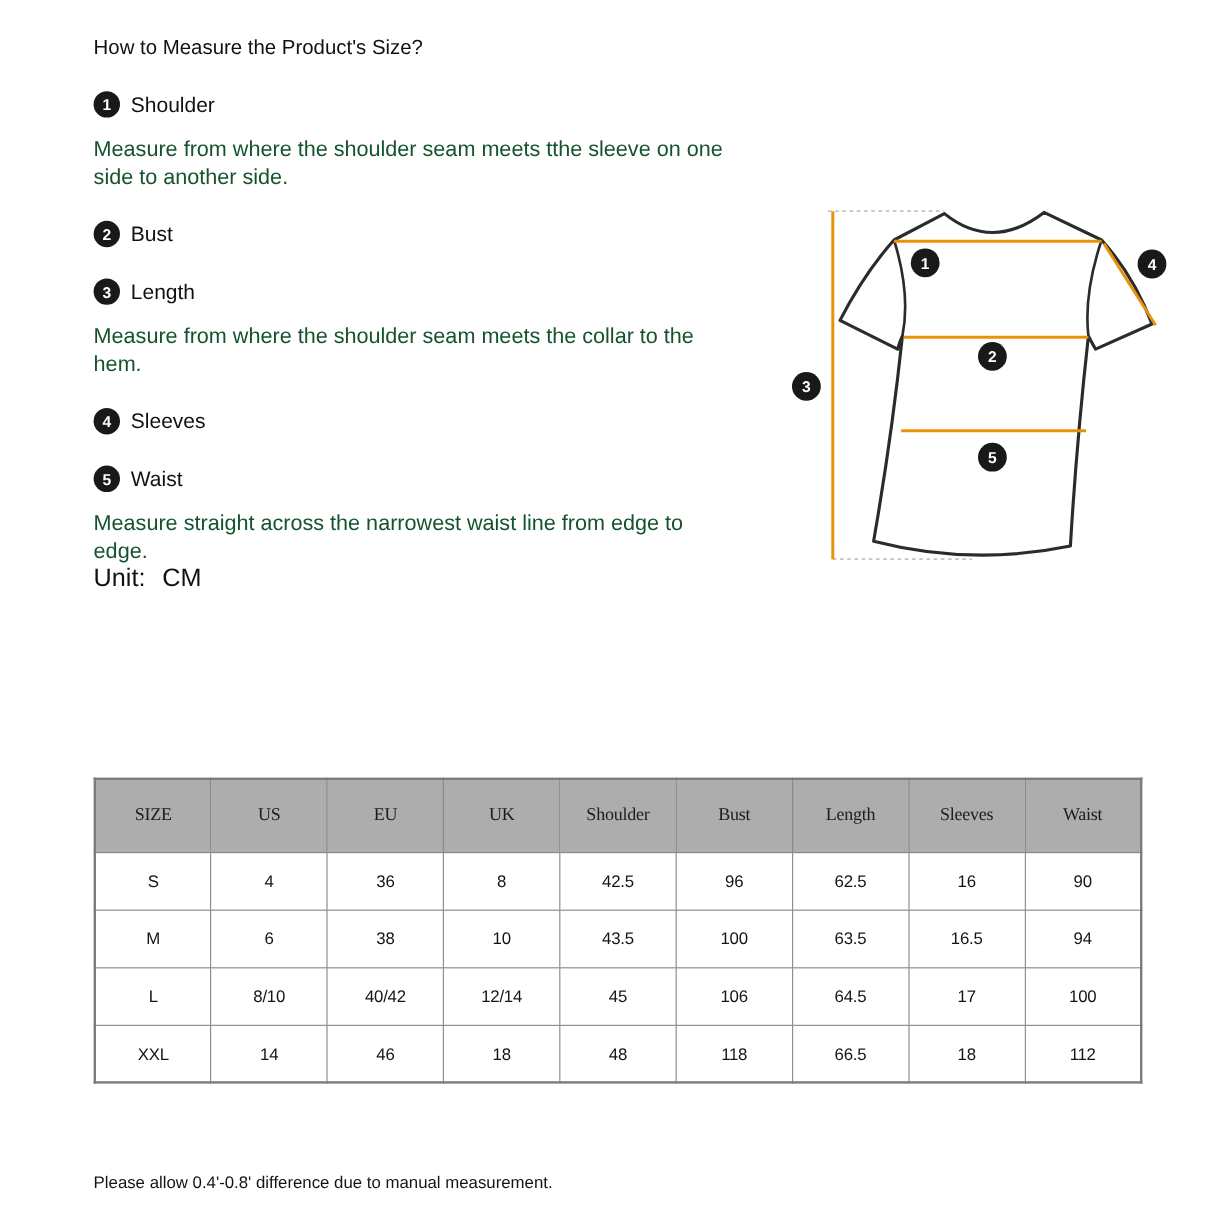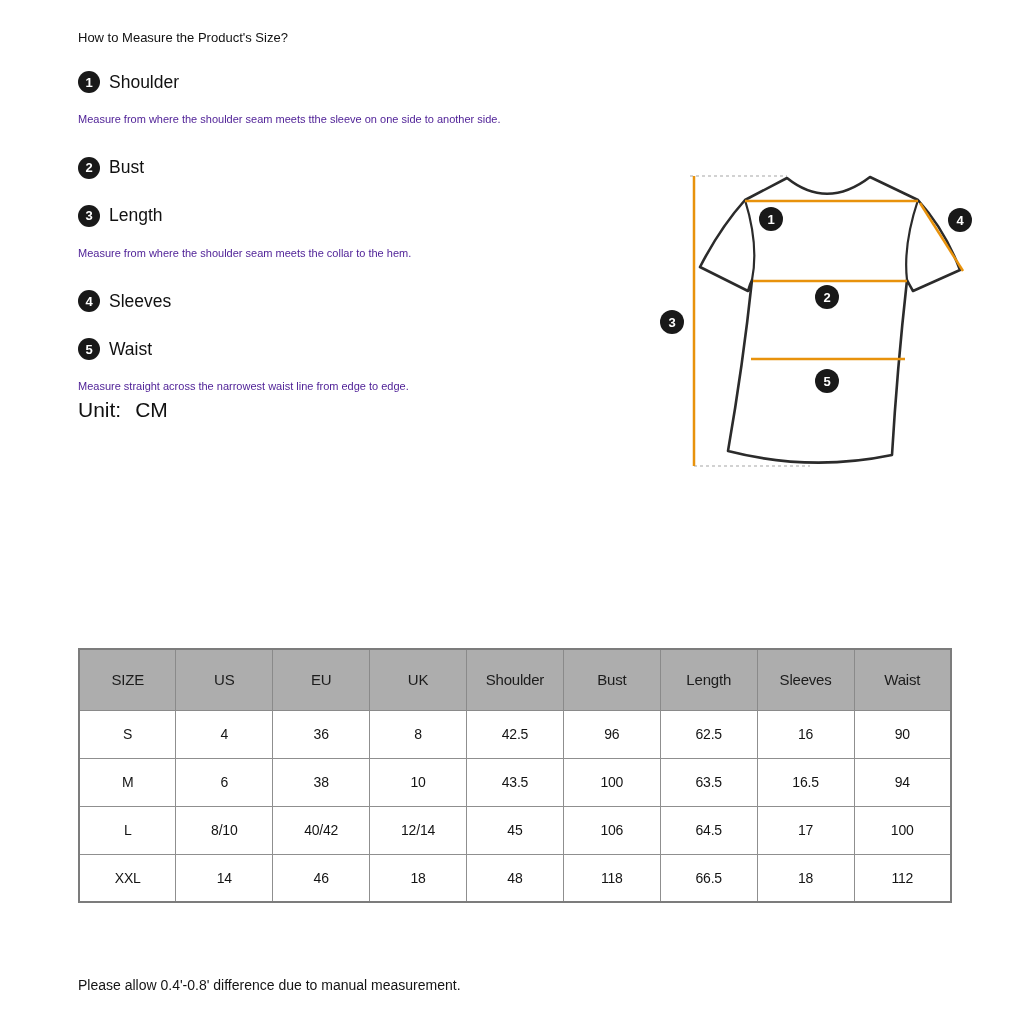--- a/index.html
+++ b/index.html
@@ -9,47 +9,48 @@
     width: 1024px;
     height: 1024px;
     background: #ffffff;
     font-family: "Liberation Sans", sans-serif;
     color: #161616;
     overflow: hidden;
   }
 
   
   .intro { position: absolute; left: 78px; top: 30px; width: 540px; }
-  .page-title { margin: 0 0 26px 0; font-size: 13px; font-weight: 400; color: #111; }
+  .page-title { margin: 0 0 26px 0; font-size: 17px; font-weight: 400; color: #111; }
   .section-heading { display: flex; align-items: center; gap: 9px; margin: 26px 0 15px 0; }
   .badge {
     width: 22px; height: 22px; border-radius: 50%;
     background: #191919; color: #fff;
     font-size: 13px; font-weight: bold;
     display: flex; align-items: center; justify-content: center;
     flex: 0 0 auto;
   }
   .section-label { font-size: 17.5px; font-weight: 500; color: #111; }
-  .section-text { margin: 0; font-size: 11px; line-height: 22.5px; color: #4c1d95; width: 532px; }
+  .section-text { margin: 0; font-size: 18px; line-height: 22.5px; color: #14532d; width: 532px; }
   .unit-row { display: flex; gap: 14px; font-size: 21px; color: #111; }
 
   
   .diagram { position: absolute; left: 645px; top: 150px; width: 374px; height: 334px; }
 
   
   table.size-table {
     position: absolute; left: 78px; top: 648px; width: 874px;
     border-collapse: collapse; table-layout: fixed;
     border: 2px solid #7c7c7c;
   }
   table.size-table th {
     background: #adadad; height: 61px;
     font-size: 15px; font-weight: 500; color: #1c1c1c;
     border: 1px solid #8a8a8a; text-align: center;
     letter-spacing: -0.2px;
+    font-family: Liberation Serif, serif;
   }
   table.size-table td {
     background: #ffffff; height: 48px;
     font-size: 14px; font-weight: 500; color: #141414;
     border: 1px solid #8f8f8f; text-align: center;
     letter-spacing: -0.2px;
   }
 
   
   .footnote {

